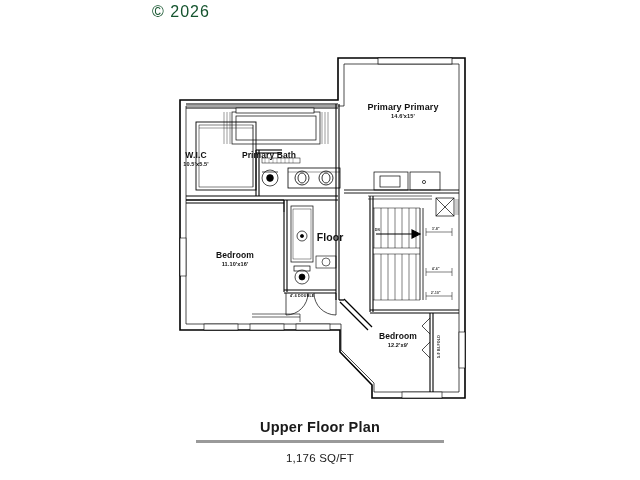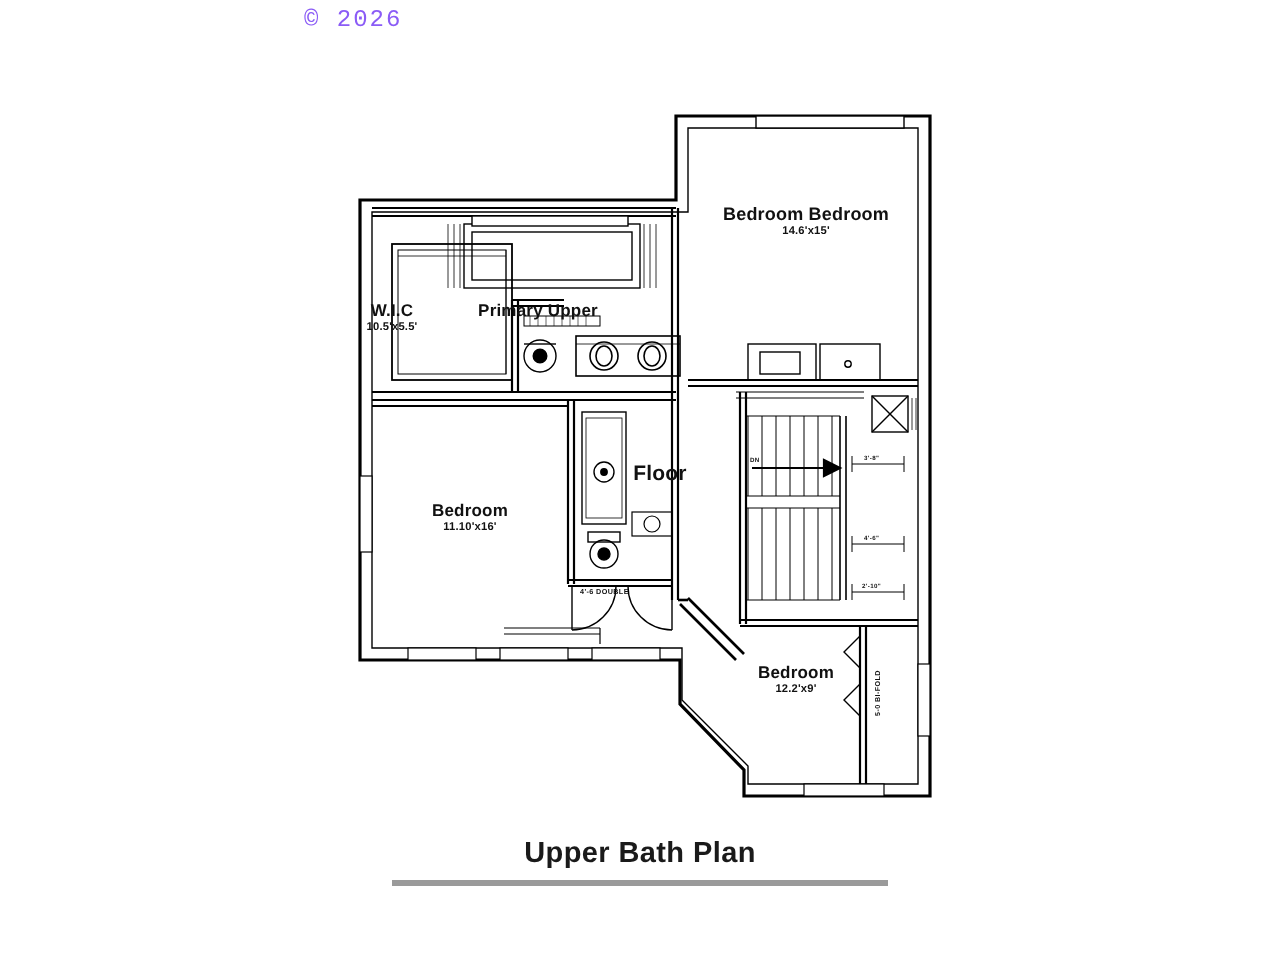--- a/index.html
+++ b/index.html
@@ -20,24 +20,24 @@
     position: relative;
     width: 640px;
     height: 480px;
     background: #ffffff;
   }
   
   #copyright {
     position: absolute;
     left: 152px;
     top: 3px;
-    font-size: 12px;
+    font-size: 16px;
     letter-spacing: 1px;
-    color: #8b5cf6;
-    font-family: Liberation Mono, monospace;
+    color: #14532d;
+    font-family: Liberation Sans, sans-serif;
     user-select: none;
   }
   
   #plan-svg {
     position: absolute;
     left: 0;
     top: 0;
     width: 640px;
     height: 480px;
   }
@@ -363,26 +363,26 @@
     </g>
 
     <g fill="none" stroke="#000000" stroke-width="1.1">
       <line x1="186" y1="200" x2="284" y2="200"></line>
       <line x1="186" y1="203" x2="284" y2="203"></line>
     </g>
 
   </svg>
 
   <div class="room-label big" style="left:345px; top:102px; width:116px;">
-    <span class="rl-name">Bedroom Bedroom</span>
+    <span class="rl-name">Primary Primary</span>
     <span class="rl-dim">14.6'x15'</span>
   </div>
 
   <div class="room-label" style="left:214px; top:150px; width:110px;">
-    <span class="rl-name">Primary Upper</span>
+    <span class="rl-name">Primary Bath</span>
   </div>
 
   <div class="room-label" style="left:170px; top:150px; width:52px;">
     <span class="rl-name">W.I.C</span>
     <span class="rl-dim">10.5'x5.5'</span>
   </div>
 
   <div class="room-label" style="left:192px; top:250px; width:86px;">
     <span class="rl-name">Bedroom</span>
     <span class="rl-dim">11.10'x16'</span>
@@ -403,17 +403,18 @@
 
   <div class="annot tiny" style="left:375px; top:228px;">DN</div>
 
   <div class="annot tiny" style="left:432px; top:227px;">3'-8"</div>
 
   <div class="annot tiny" style="left:432px; top:267px;">4'-6"</div>
 
   <div class="annot tiny" style="left:431px; top:291px;">2'-10"</div>
 
   <div id="caption-block">
-    <div id="plan-title">Upper Bath Plan</div>
+    <div id="plan-title">Upper Floor Plan</div>
     <div id="title-rule"></div>
+    <div id="sqft">1,176 SQ/FT</div>
   </div>
 
 </div>
 
 </body></html>

